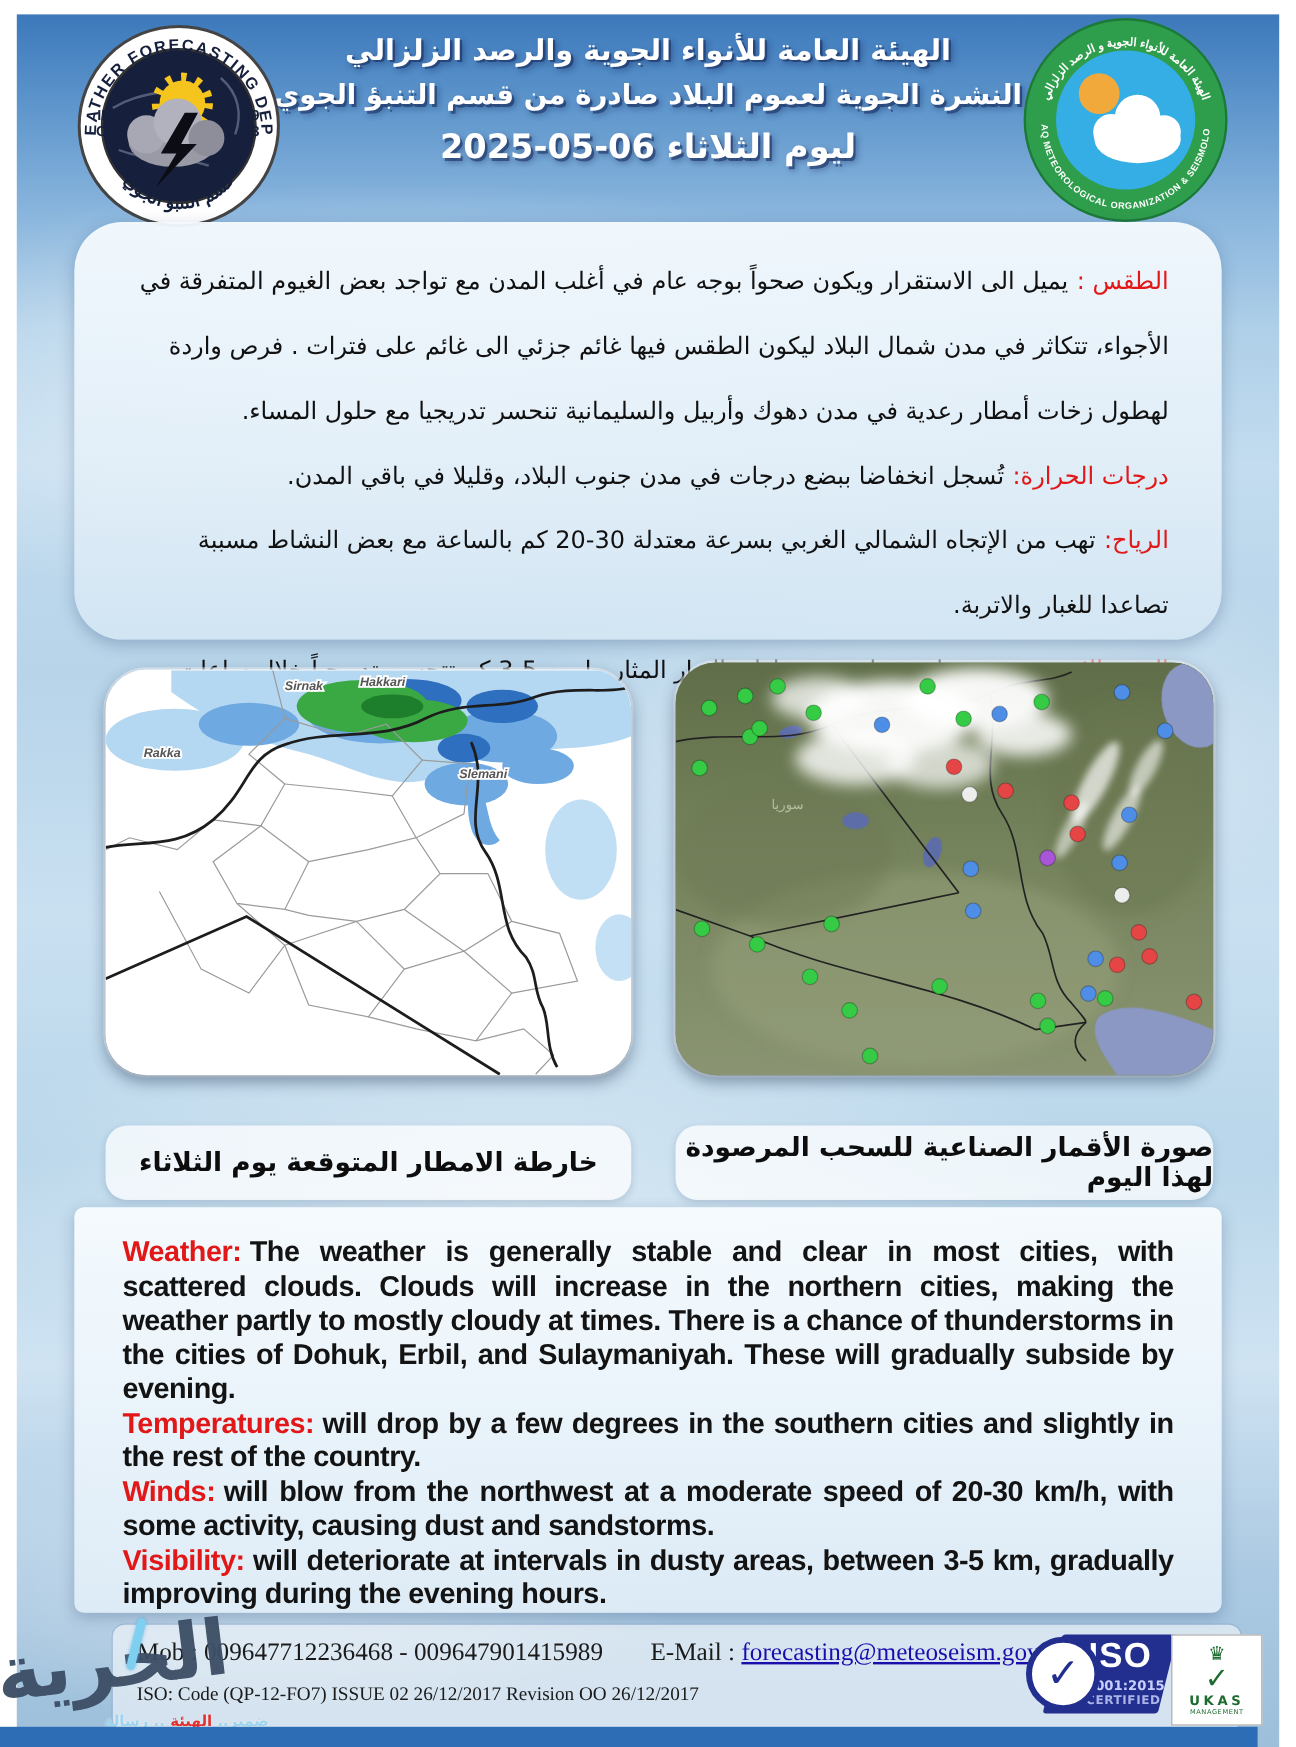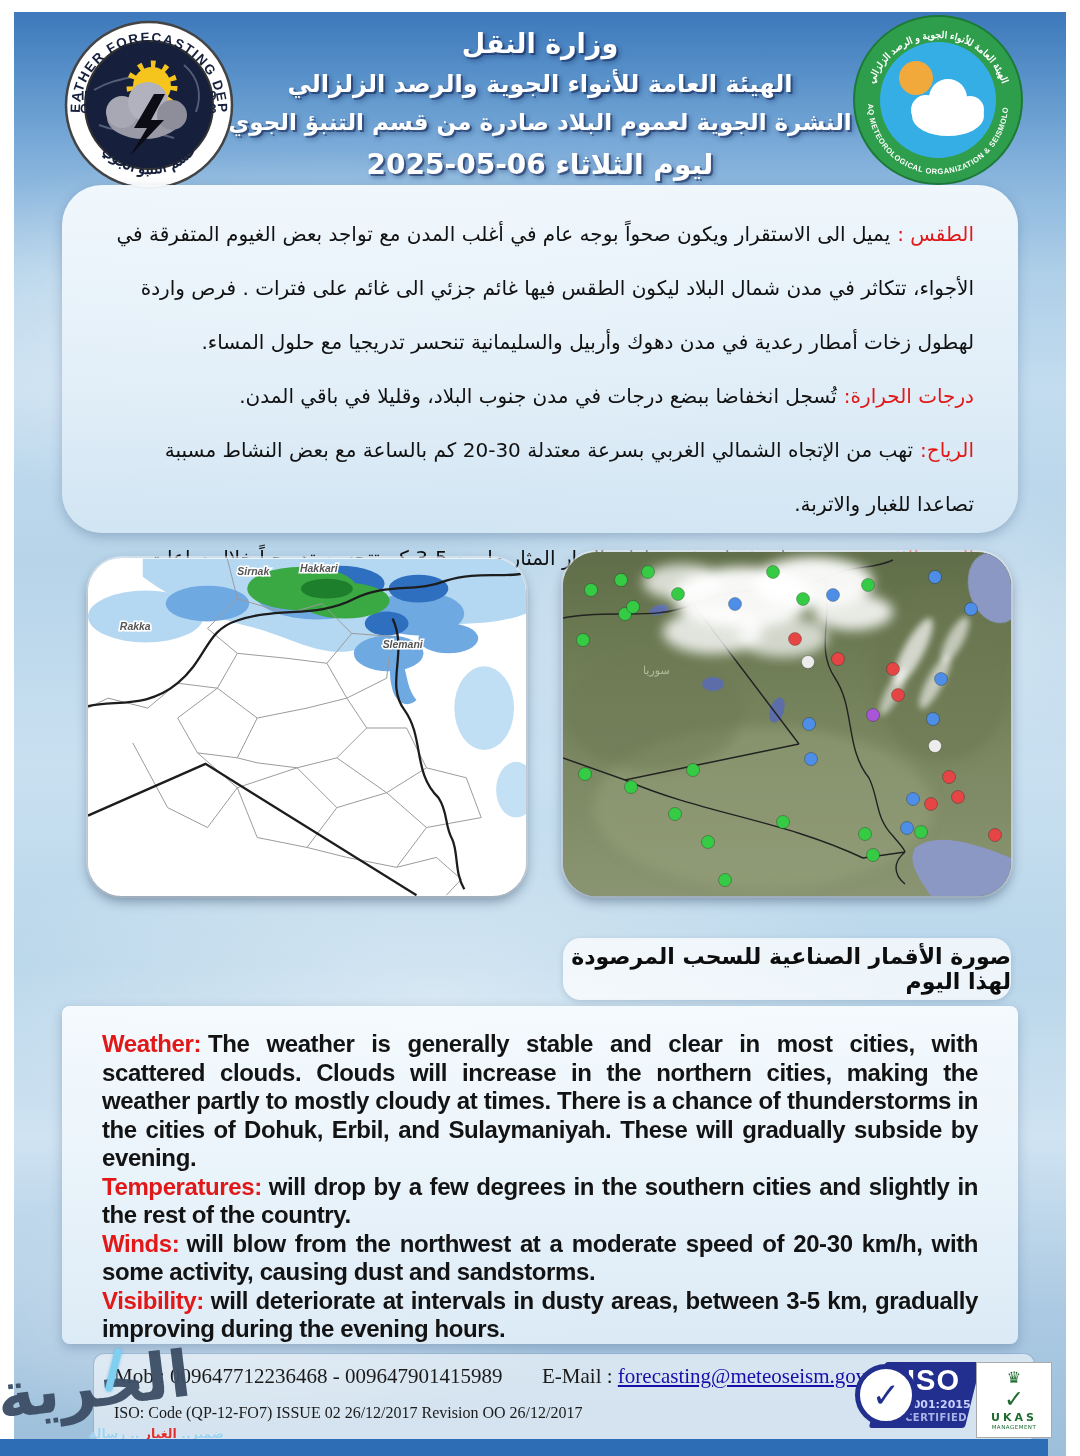--- a/index.html
+++ b/index.html
@@ -88,21 +88,20 @@
   .bottom-bar{position:absolute;left:0;top:1439px;width:1048px;height:17px;background:#2c6db6;}
   svg text{font-family:"Liberation Sans",sans-serif;}
 </style>
 </head>
 <body>
 
 <div class="page">
   <div class="content">
 
     <div class="title-block">
-      <div class="t1">وزارة النقل</div>
       <div class="t2">الهيئة العامة للأنواء الجوية والرصد الزلزالي</div>
       <div class="t3">النشرة الجوية لعموم البلاد صادرة من قسم التنبؤ الجوي</div>
       <div class="t4">ليوم الثلاثاء 06-05-2025</div>
     </div>
 
     <div class="logo" style="left:50px;top:8px;">
       <svg width="170" height="170" viewBox="0 0 170 170">
         <defs>
           <path id="arcTopL" d="M 16,91 A 69,69 0 0 1 154,91"></path>
           <path id="arcBotL" d="M 27,96 A 58,58 0 0 0 143,96"></path>
@@ -300,20 +299,23 @@
             <circle cx="395" cy="245" r="6.5" fill="#e64545" stroke="rgba(0,0,0,.25)"></circle>
             <circle cx="368" cy="252" r="6.5" fill="#e64545" stroke="rgba(0,0,0,.25)"></circle>
             <circle cx="432" cy="283" r="6.5" fill="#e64545" stroke="rgba(0,0,0,.25)"></circle>
             <circle cx="310" cy="163" r="6.5" fill="#a855d8" stroke="rgba(0,0,0,.25)"></circle>
             <circle cx="245" cy="110" r="6.5" fill="#ededed" stroke="rgba(0,0,0,.25)"></circle>
             <circle cx="372" cy="194" r="6.5" fill="#ededed" stroke="rgba(0,0,0,.25)"></circle>
           </g>
       </svg>
     </figure>
 
+    <div class="caption cap-left">
+      <span>خارطة الامطار المتوقعة يوم الثلاثاء</span>
+    </div>
     <div class="caption cap-right">
       <span>صورة الأقمار الصناعية للسحب المرصودة لهذا اليوم</span>
     </div>
 
     <section class="en-box">
       <p><span class="lbl-red">Weather:</span><span>The weather is generally stable and clear in most cities, with scattered clouds. Clouds will increase in the northern cities, making the weather partly to mostly cloudy at times. There is a chance of thunderstorms in the cities of Dohuk, Erbil, and Sulaymaniyah. These will gradually subside by evening.</span></p>
       <p><span class="lbl-red">Temperatures:</span><span>will drop by a few degrees in the southern cities and slightly in the rest of the country.</span></p>
       <p><span class="lbl-red">Winds:</span><span>will blow from the northwest at a moderate speed of 20-30 km/h, with some activity, causing dust and sandstorms.</span></p>
       <p><span class="lbl-red">Visibility:</span><span>will deteriorate at intervals in dusty areas, between 3-5 km, gradually improving during the evening hours.</span></p>
     </section>
@@ -336,18 +338,18 @@
     <div class="ukas-badge">
       <div class="ukas-crown">♛</div>
       <div class="ukas-check">✓</div>
       <div class="ukas-name">UKAS</div>
       <div class="ukas-type">MANAGEMENT</div>
     </div>
 
     <div class="watermark-callig">الحرية</div>
     <div class="watermark-pen"></div>
     <div class="watermark-tagline">
-      <span>ضمير.. </span><span class="tag-accent">الغبار</span><span> .. رسالة</span>
+      <span>ضمير.. </span><span class="tag-accent">الهيئة</span><span> .. رسالة</span>
     </div>
 
   </div>
   <div class="bottom-bar"></div>
 </div>
 
 </body></html>

